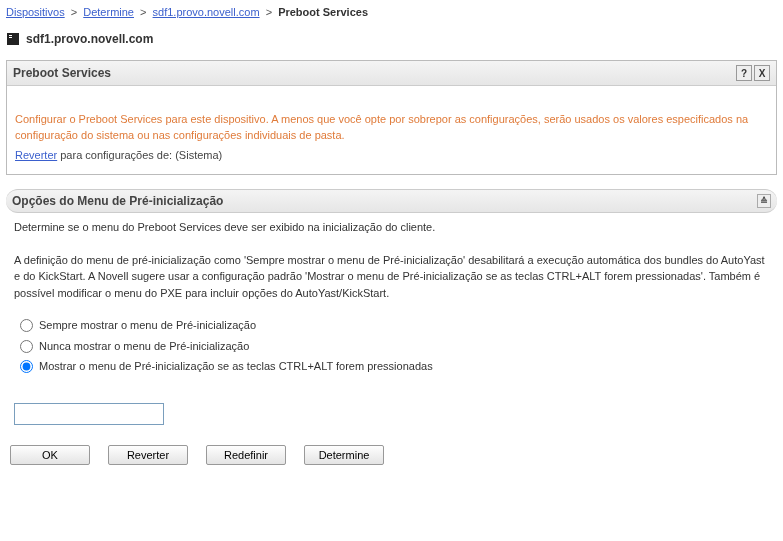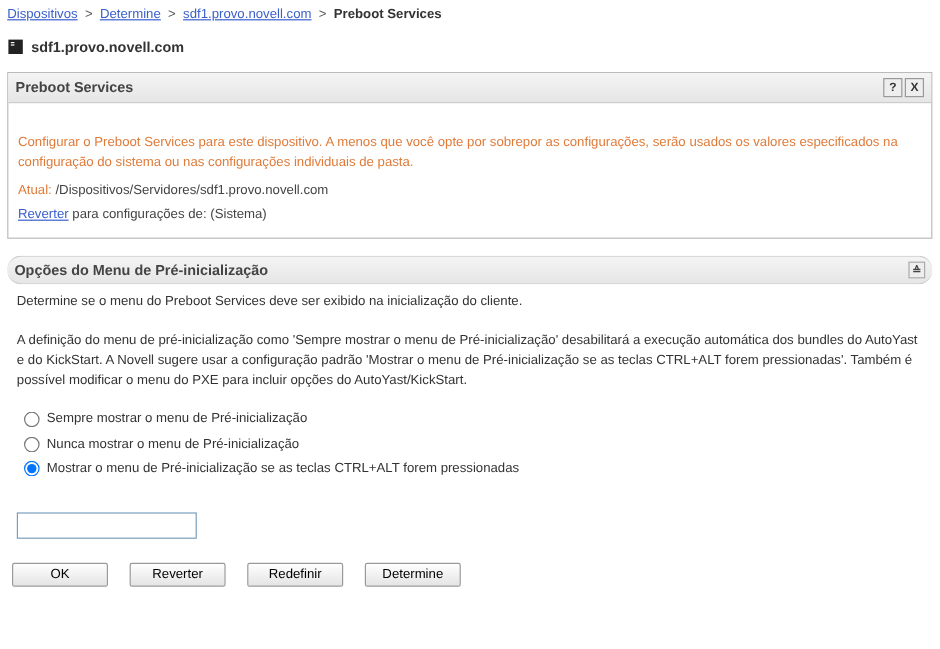--- a/index.html
+++ b/index.html
@@ -169,24 +169,20 @@
 <div class="panel">
   <div class="panel-header">
     <span class="title">Preboot Services</span>
     <div class="header-icons">
       <span class="icon-btn">?</span>
       <span class="icon-btn">X</span>
     </div>
   </div>
   <div class="panel-body">
     <div class="desc">Configurar o Preboot Services para este dispositivo. A menos que você opte por sobrepor as configurações, serão usados os valores especificados na configuração do sistema ou nas configurações individuais de pasta.</div>
-    <div class="atual-line">
-      <span class="label">Atual:</span>
-      <span>/Dispositivos/Servidores/sdf1.provo.novell.com</span>
-    </div>
     <div class="revert-line">
       <a>Reverter</a><span> para configurações de: (Sistema)</span>
     </div>
   </div>
 </div>
 
 <div class="section-header">
   <span>Opções do Menu de Pré-inicialização</span>
   <span class="collapse-caret">≙</span>
 </div>

